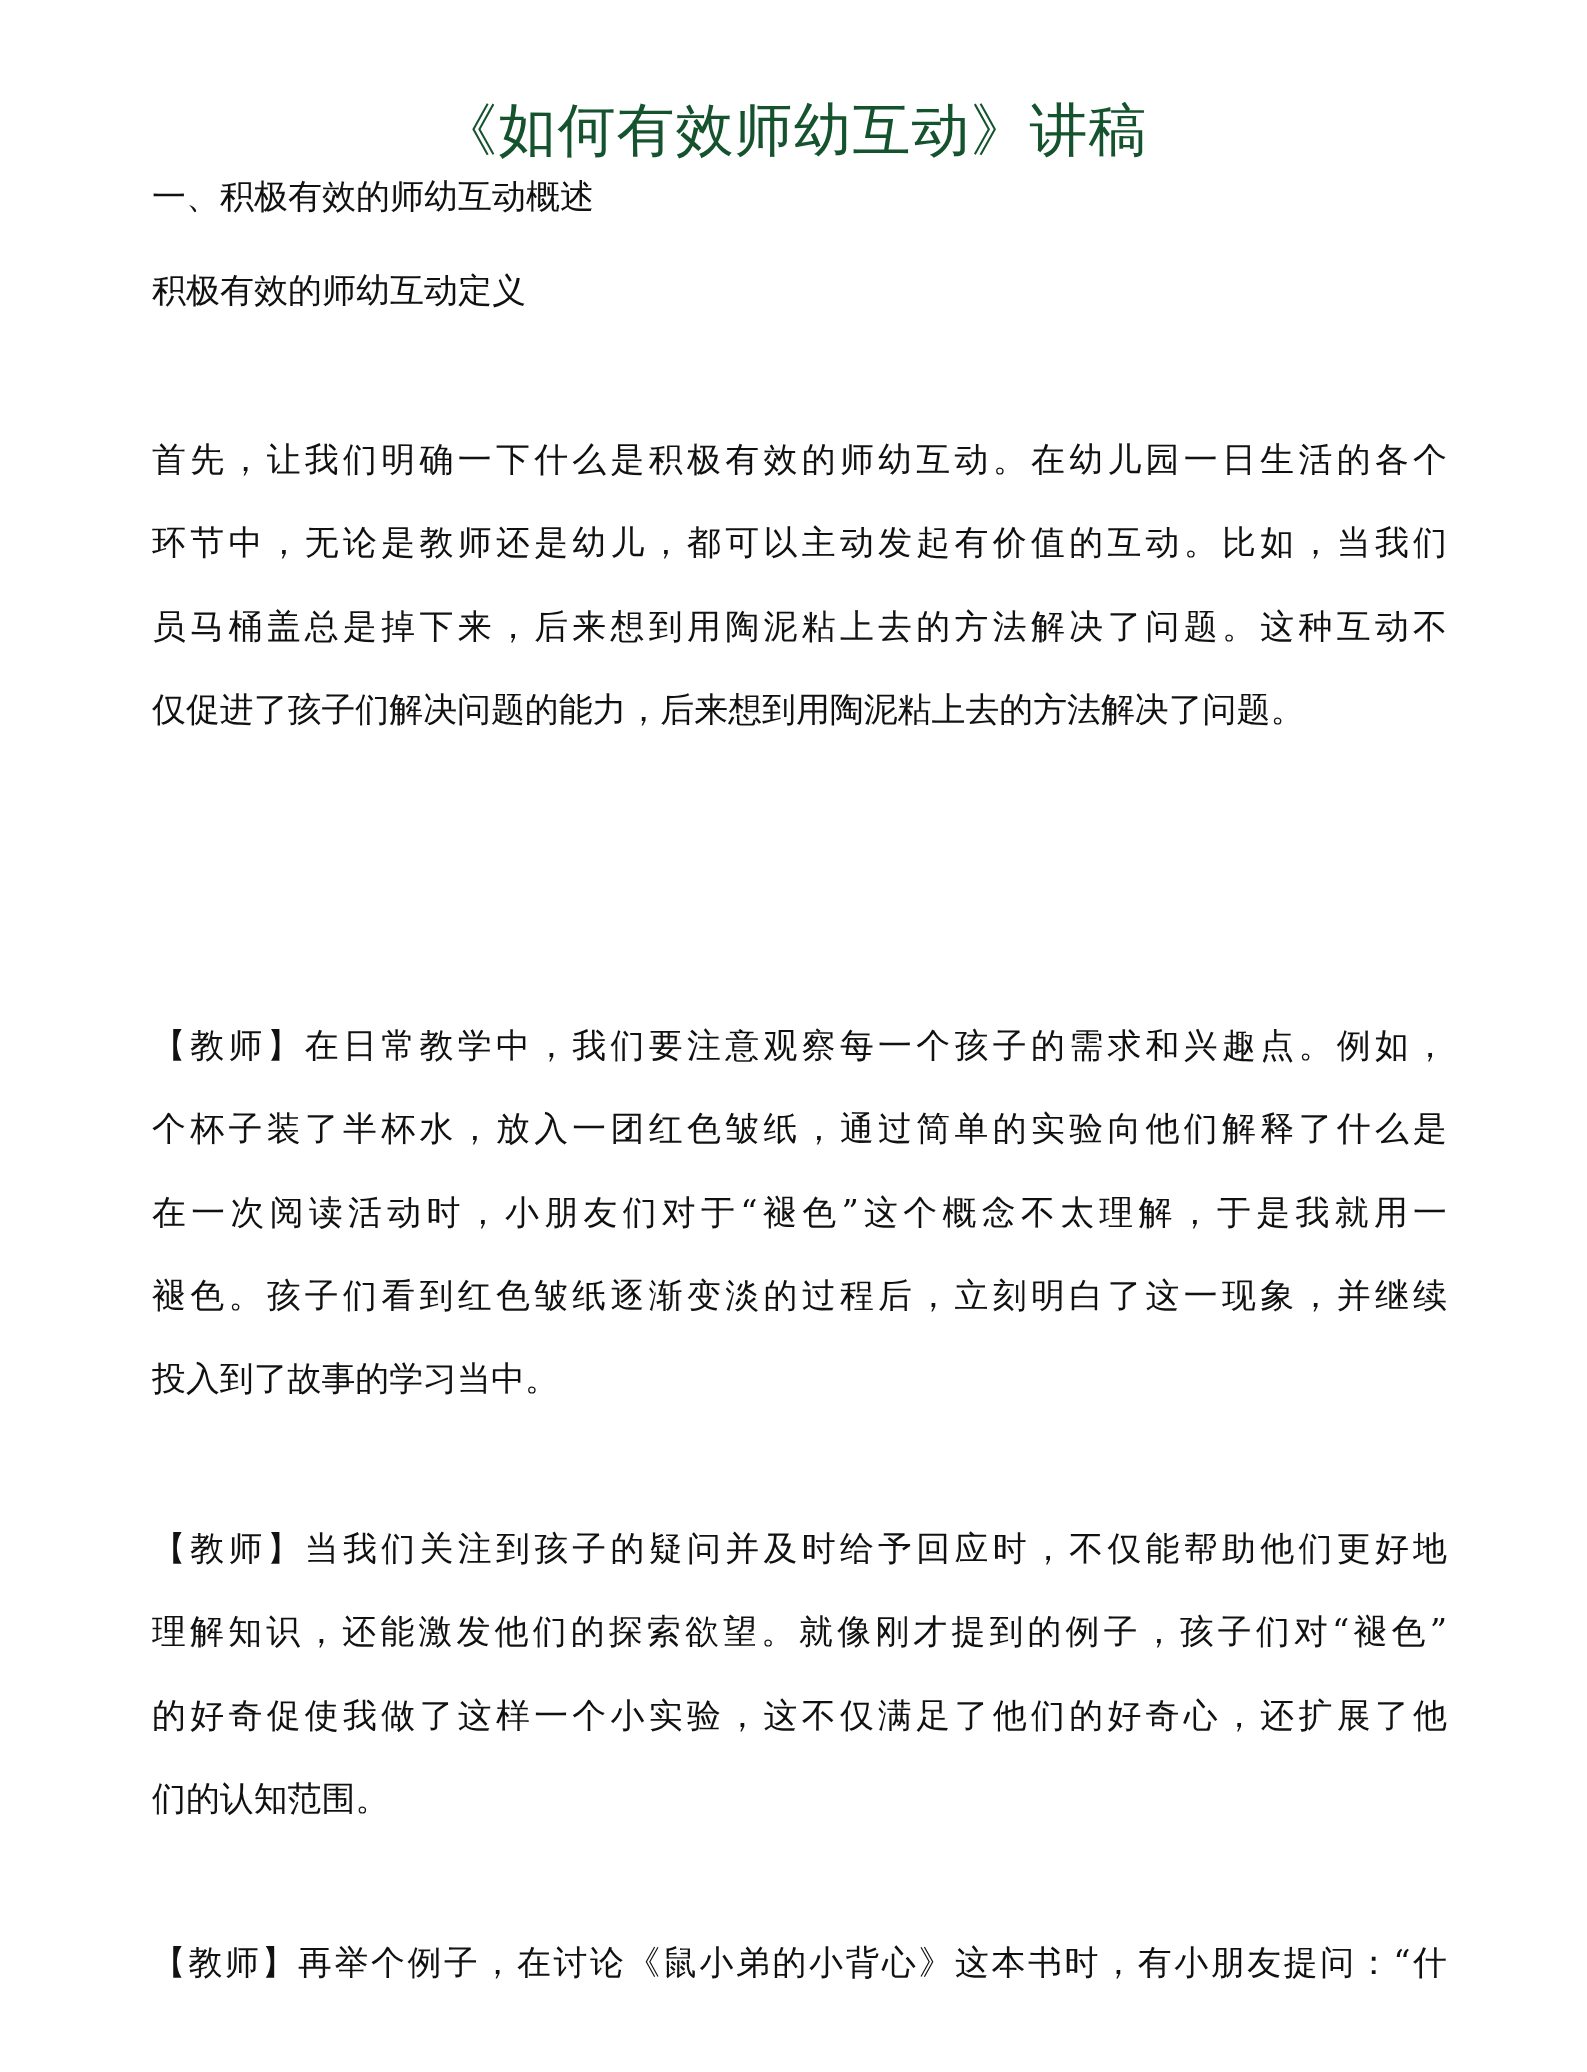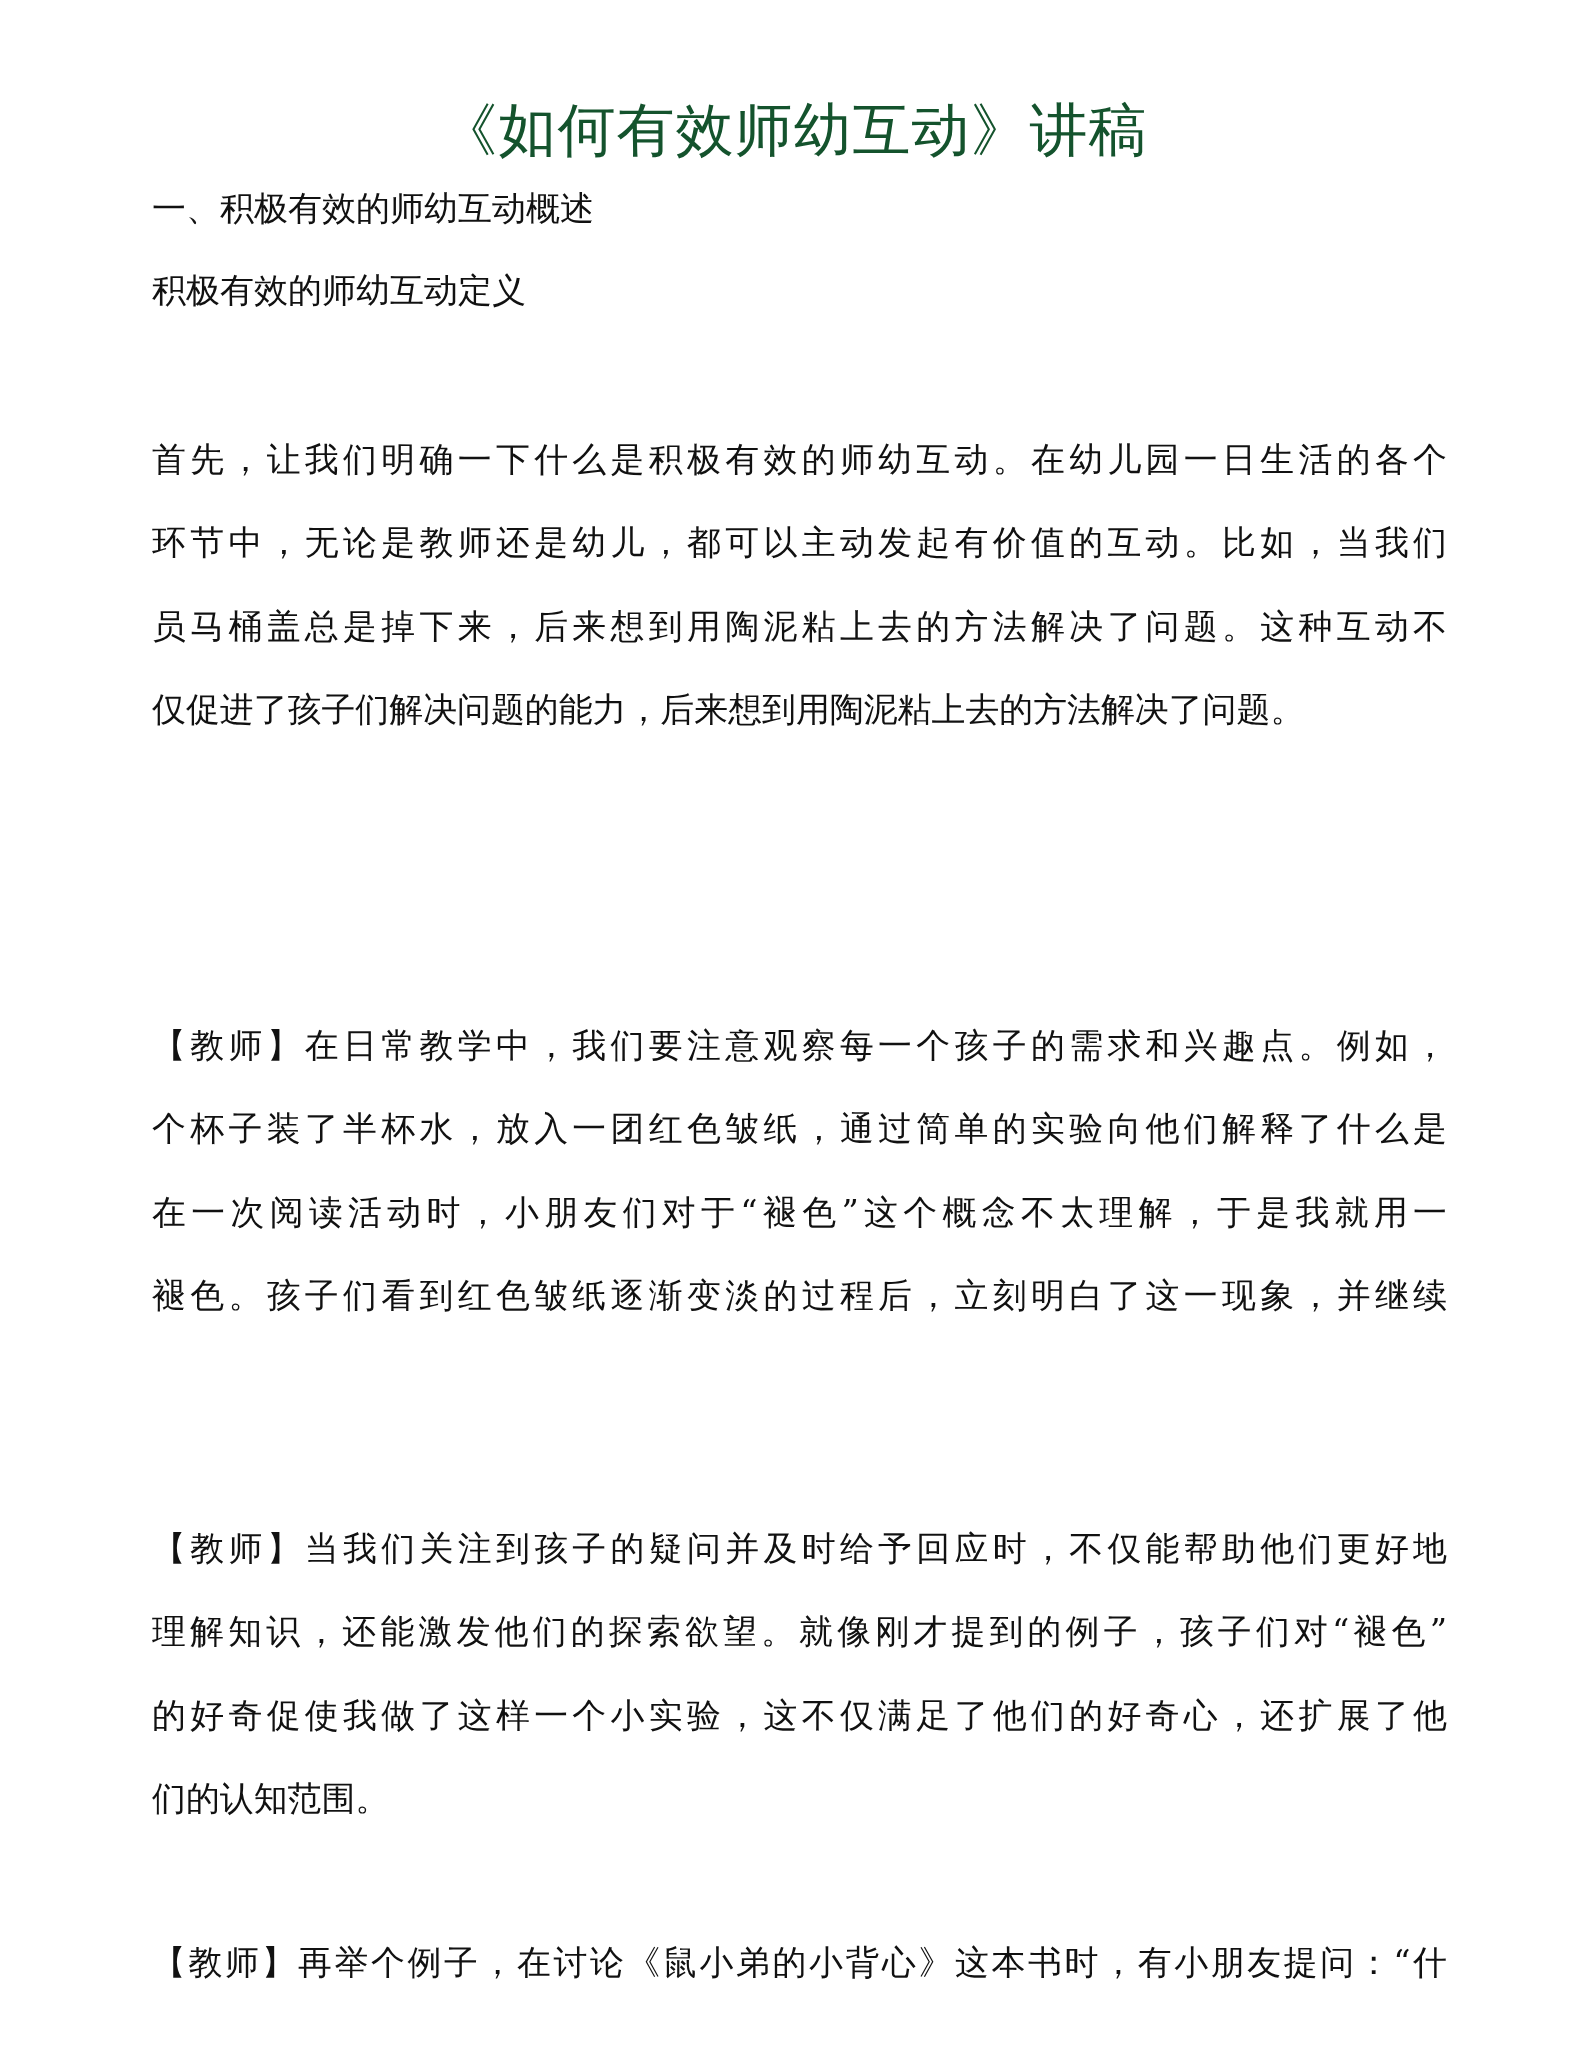--- a/index.html
+++ b/index.html
@@ -38,21 +38,21 @@
   }
   .heading {
     position: absolute;
     left: 152px;
     font-size: 34px;
     line-height: 40px;
     margin: 0;
     font-weight: normal;
     white-space: nowrap;
   }
-  .h1 { top: 188px; text-align: right; }
+  .h1 { top: 176px; text-align: right; }
   .h2 { top: 270px; }
   .para {
     position: absolute;
     left: 152px;
     width: 1295px;
     font-size: 33.9px;
     line-height: 83.3px;
     margin: 0;
     text-align: justify;
     text-align-last: left;
@@ -90,20 +90,21 @@
     <span class="line">环节中，无论是教师还是幼儿，都可以主动发起有价值的互动。比如，当我们</span>
     <span class="line">员马桶盖总是掉下来，后来想到用陶泥粘上去的方法解决了问题。这种互动不</span>
     <span class="line last">仅促进了孩子们解决问题的能力，后来想到用陶泥粘上去的方法解决了问题。</span>
   </div>
 
   <div class="para p2">
     <span class="line">【教师】在日常教学中，我们要注意观察每一个孩子的需求和兴趣点。例如，</span>
     <span class="line">个杯子装了半杯水，放入一团红色皱纸，通过简单的实验向他们解释了什么是</span>
     <span class="line">在一次阅读活动时，小朋友们对于“褪色”这个概念不太理解，于是我就用一</span>
     <span class="line">褪色。孩子们看到红色皱纸逐渐变淡的过程后，立刻明白了这一现象，并继续</span>
+    <span class="line last">投入到了故事的学习当中。</span>
   </div>
 
   <div class="para p3">
     <span class="line">【教师】当我们关注到孩子的疑问并及时给予回应时，不仅能帮助他们更好地</span>
     <span class="line">理解知识，还能激发他们的探索欲望。就像刚才提到的例子，孩子们对“褪色”</span>
     <span class="line">的好奇促使我做了这样一个小实验，这不仅满足了他们的好奇心，还扩展了他</span>
     <span class="line last">们的认知范围。</span>
   </div>
 
   <div class="para p4">

